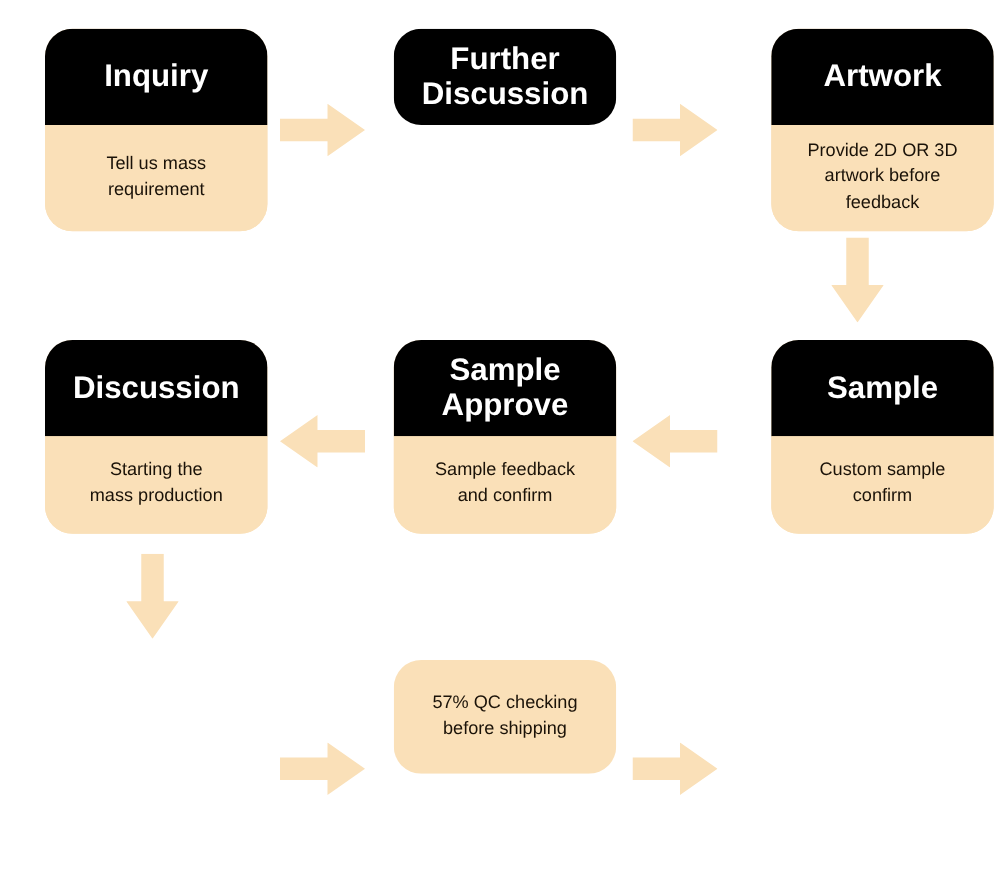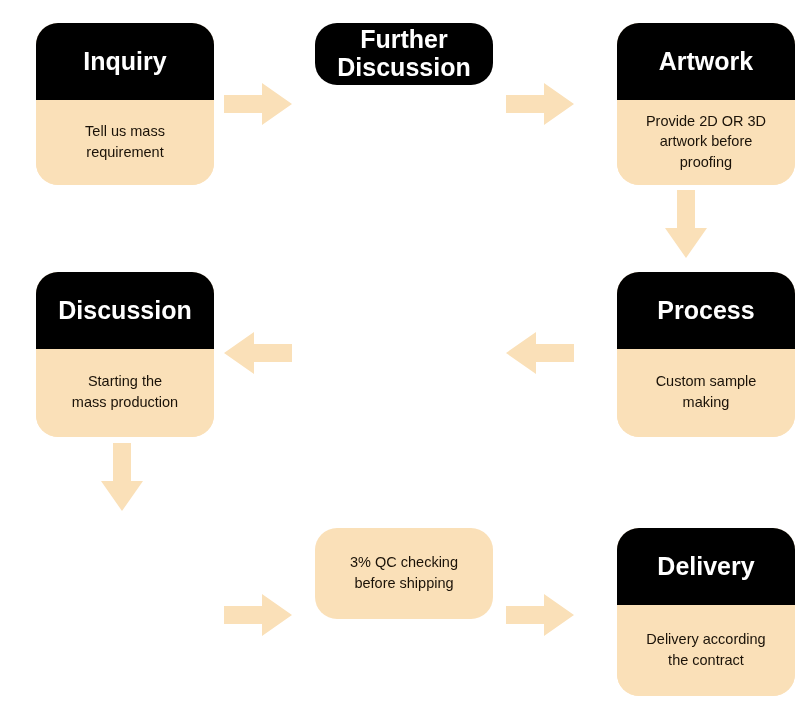--- a/index.html
+++ b/index.html
@@ -52,33 +52,33 @@
     text-align: center;
     display: flex;
     align-items: center;
     justify-content: center;
     padding: 12px 9px 14px;
     white-space: pre-line;
   }
 
   
   .h1 .node-header { height: 77px; }
-  .h2 .node-header { height: 62px; }
+  .h2 .node-header { height: 77px; }
 
   .r1 { top: 23px; }
   .r2 { top: 272px; }
   .r3 { top: 528px; }
 
   .c1 { left: 36px; }
   .c2 { left: 315px; }
   .c3 { left: 617px; }
 
   
   .r1 .node-body { height: 85px; }
-  .r2 .node-body { height: 88px; }
+  .r2 .node-body { height: 78px; }
   .r3 .node-body { height: 91px; }
 
   
   .arrow { position: absolute; }
   .arrow svg { display: block; }
 
   .arrow-h-right { width: 68px; height: 42px; }
   .arrow-h-left  { width: 68px; height: 42px; }
   .arrow-v-down  { width: 42px; height: 68px; }
 
@@ -116,77 +116,78 @@
   <div class="arrow arrow-h-right a-r1-2">
     <svg viewBox="0 0 68 42" width="68" height="42" aria-hidden="true">
       <polygon points="0,12 38,12 38,0 68,21 38,42 38,30 0,30" fill="#fae0b8"></polygon>
     </svg>
   </div>
 
   <div class="node h1 r1 c3">
     <div class="node-header">Artwork</div>
     <div class="node-body">Provide 2D OR 3D
 artwork before
-proofing</div>
+feedback</div>
   </div>
 
   <div class="arrow arrow-v-down a-right-down">
     <svg viewBox="0 0 42 68" width="42" height="68" aria-hidden="true">
       <polygon points="12,0 30,0 30,38 42,38 21,68 0,38 12,38" fill="#fae0b8"></polygon>
     </svg>
   </div>
 
   <div class="node h1 r2 c1">
     <div class="node-header">Discussion</div>
     <div class="node-body">Starting the
 mass production</div>
   </div>
 
   <div class="arrow arrow-h-left a-r2-2">
     <svg viewBox="0 0 68 42" width="68" height="42" aria-hidden="true">
       <polygon points="68,12 30,12 30,0 0,21 30,42 30,30 68,30" fill="#fae0b8"></polygon>
     </svg>
   </div>
 
+  <div class="node h2 r2 c2">
+    <div class="node-header">Sample
+Approve</div>
+    <div class="node-body">Sample feedback
+and confirm</div>
+  </div>
 
   <div class="arrow arrow-h-left a-r2-1">
     <svg viewBox="0 0 68 42" width="68" height="42" aria-hidden="true">
       <polygon points="68,12 30,12 30,0 0,21 30,42 30,30 68,30" fill="#fae0b8"></polygon>
     </svg>
   </div>
 
   <div class="node h1 r2 c3">
-    <div class="node-header">Process</div>
+    <div class="node-header">Sample</div>
     <div class="node-body">Custom sample
-making</div>
+confirm</div>
   </div>
 
   <div class="arrow arrow-v-down a-left-down">
     <svg viewBox="0 0 42 68" width="42" height="68" aria-hidden="true">
       <polygon points="12,0 30,0 30,38 42,38 21,68 0,38 12,38" fill="#fae0b8"></polygon>
     </svg>
   </div>
 
 
   <div class="arrow arrow-h-right a-r3-1">
     <svg viewBox="0 0 68 42" width="68" height="42" aria-hidden="true">
       <polygon points="0,12 38,12 38,0 68,21 38,42 38,30 0,30" fill="#fae0b8"></polygon>
     </svg>
   </div>
 
   <div class="node h1 r3 c2">
-    <div class="node-body">3% QC checking
+    <div class="node-body">57% QC checking
 before shipping</div>
   </div>
 
   <div class="arrow arrow-h-right a-r3-2">
     <svg viewBox="0 0 68 42" width="68" height="42" aria-hidden="true">
       <polygon points="0,12 38,12 38,0 68,21 38,42 38,30 0,30" fill="#fae0b8"></polygon>
     </svg>
   </div>
 
-  <div class="node h1 r3 c3">
-    <div class="node-header">Delivery</div>
-    <div class="node-body">Delivery according
-the contract</div>
-  </div>
 
 </div>
 
 </body></html>

